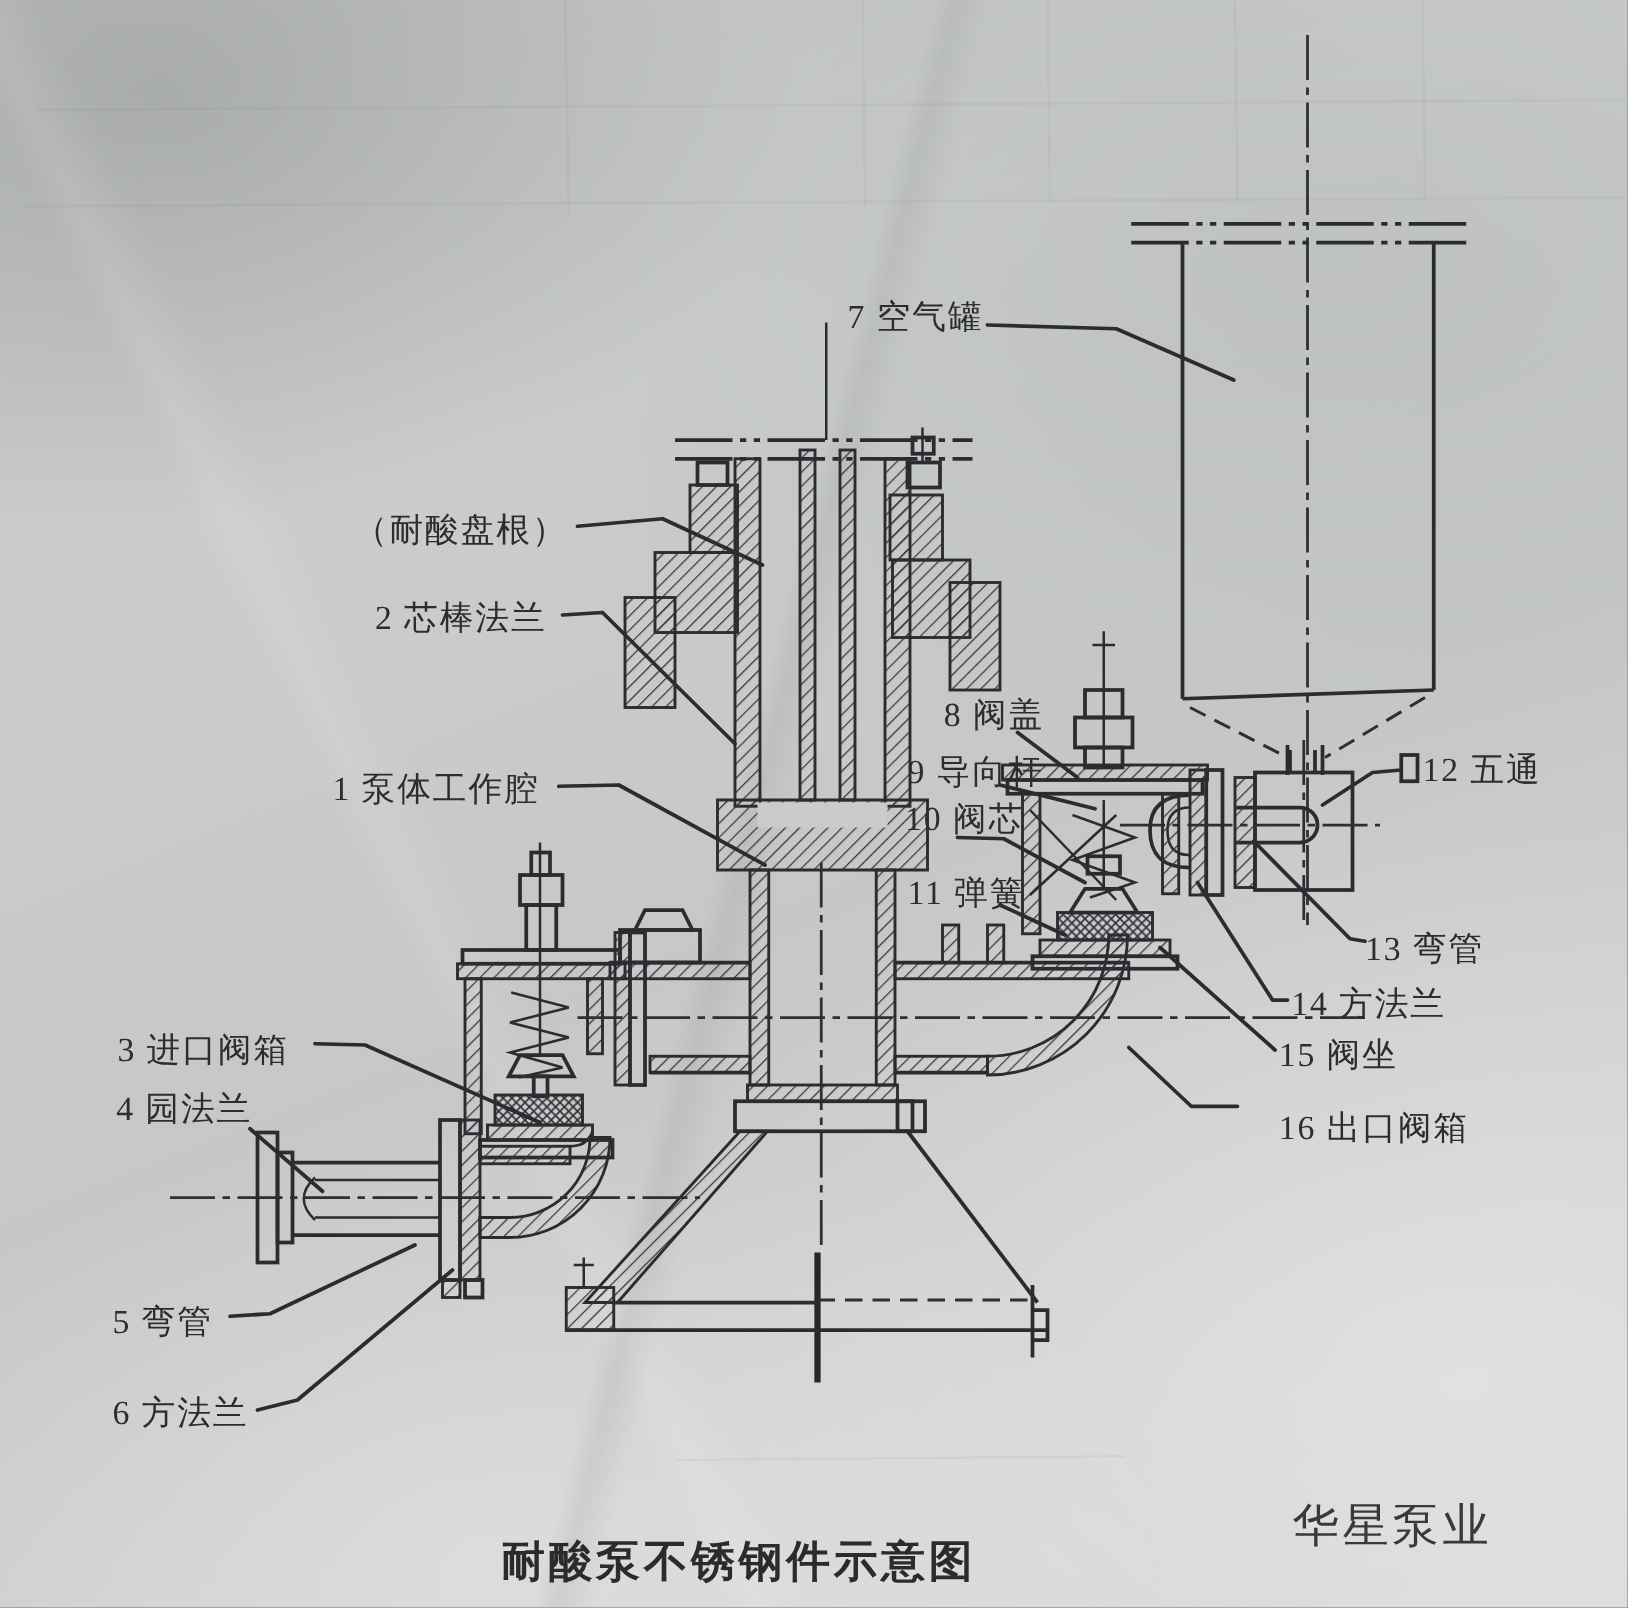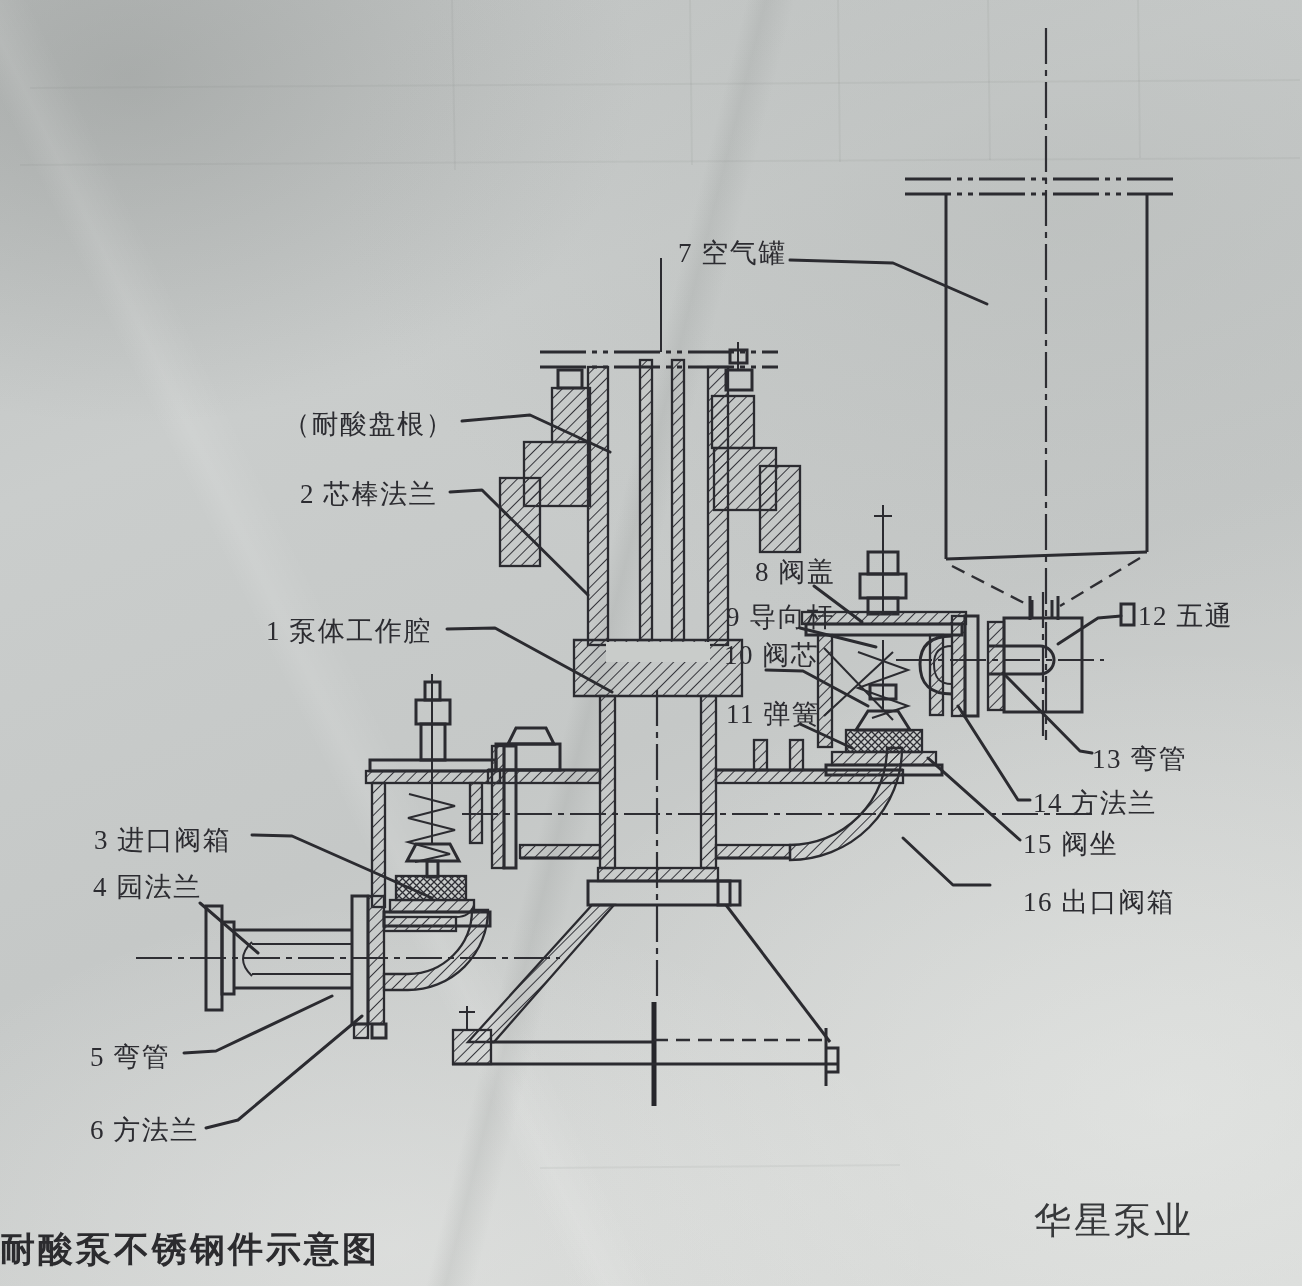--- a/index.html
+++ b/index.html
@@ -24,21 +24,21 @@
   .hz{fill:url(#hz);stroke:#2b2b30;stroke-width:2.3;}
   .xh{fill:url(#xh);stroke:#2b2b30;stroke-width:2.3;}
   .paper{fill:#c9ccca;stroke:none;}
   .cl{stroke:#2e2e33;fill:none;stroke-width:2.2;stroke-dasharray:36 6 6 6;}
   .cl2{stroke:#2b2b30;fill:none;stroke-width:3;stroke-dasharray:46 6 5 6 5 6;}
   .dsh{stroke:#2e2e33;fill:none;stroke-width:2.4;stroke-dasharray:14 8;}
   .ldr{stroke:#2b2b30;fill:none;stroke-width:3;stroke-linecap:round;stroke-linejoin:round;}
   text.lbl{font-family:"Liberation Serif", serif;font-size:27px;fill:#2c2c31;letter-spacing:1.5px;}
   .ghost{stroke:#70757298;stroke-width:2;opacity:.14;}
   .caption{
-    position:absolute;left:0;right:120px;top:1226px;
+    position:absolute;left:0;right:120px;top:1226px;text-align:center;
     font-size:35px;font-weight:bold;color:#2b2b2e;letter-spacing:3px;
   }
   .watermark{
     position:absolute;left:1034px;top:1196px;
     font-family:Liberation Sans, sans-serif;
     font-size:37px;color:#37393b;letter-spacing:3px;font-weight:500;
   }
 </style>
 </head>
 <body>

